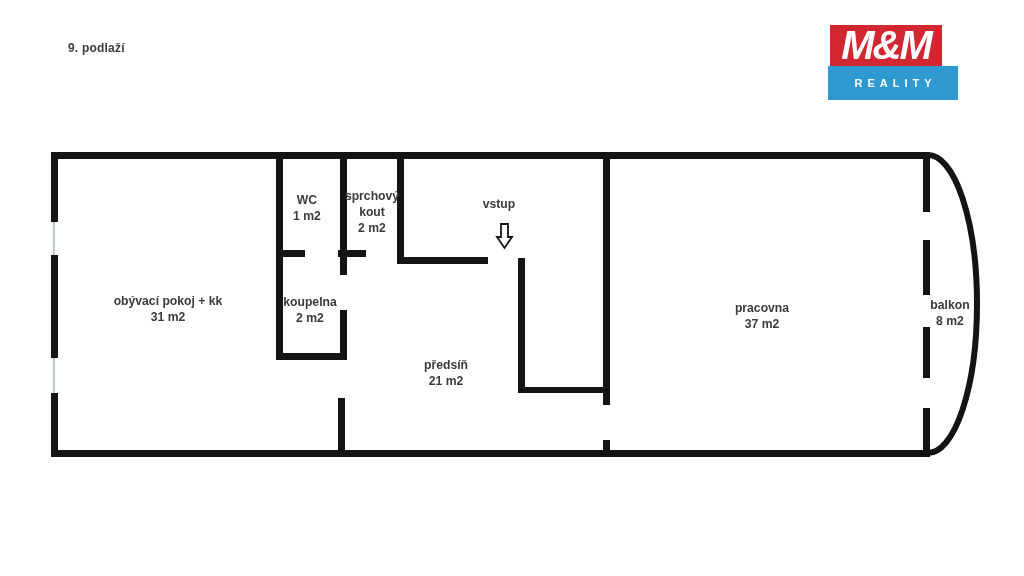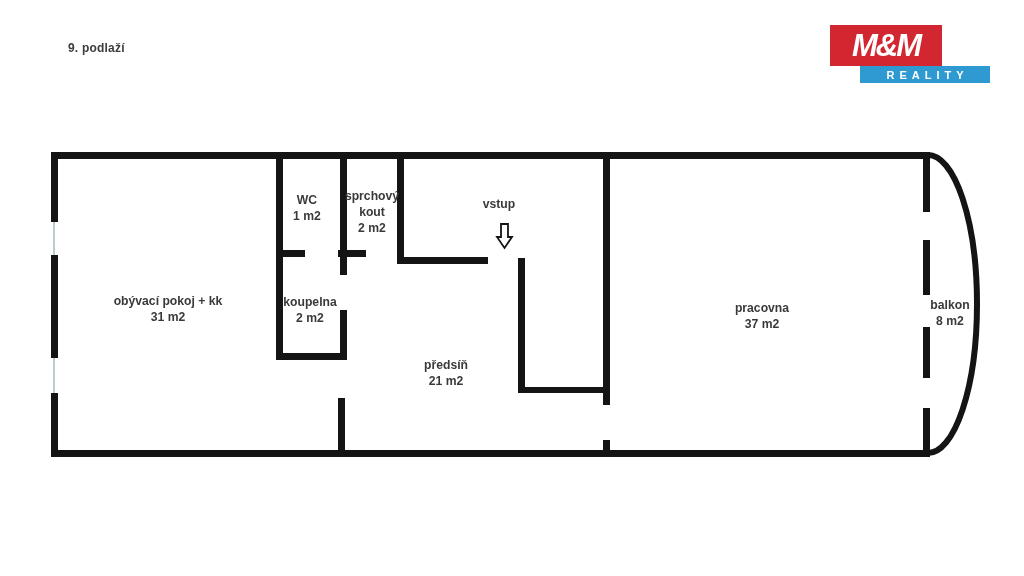--- a/index.html
+++ b/index.html
@@ -8,29 +8,28 @@
     font-family:"Liberation Sans",sans-serif;overflow:hidden;
   }
   .floor-title{
     position:absolute;left:68px;top:41px;
     font-size:12px;font-weight:600;color:#3d3d3d;letter-spacing:.2px;
   }
   .logo{position:absolute;left:828px;top:25px;width:130px;}
   .logo-top{
     margin-left:2px;width:112px;height:41px;background:#d22630;
     color:#fff;display:flex;align-items:center;justify-content:center;
-    font-weight:800;font-style:italic;font-size:31px;letter-spacing:-2px;
+    font-weight:800;font-style:italic;font-size:40px;letter-spacing:-2px;
     font-family:"Liberation Sans",sans-serif;
   }
   .logo-bottom{
-    width:130px;height:17px;background:#2f9ad2;color:#fff;
+    width:130px;height:34px;background:#2f9ad2;color:#fff;
     display:flex;align-items:center;justify-content:center;
     font-size:11px;font-weight:700;letter-spacing:5px;text-indent:5px;
     font-family:"Liberation Sans",sans-serif;
-    margin-left:32px;
   }
   svg.plan{position:absolute;left:0;top:0;}
   svg.plan text{
     font-family:"Liberation Sans",sans-serif;
     font-size:12.2px;font-weight:600;fill:#3a3a3a;
   }
 </style>
 </head>
 <body>
 

